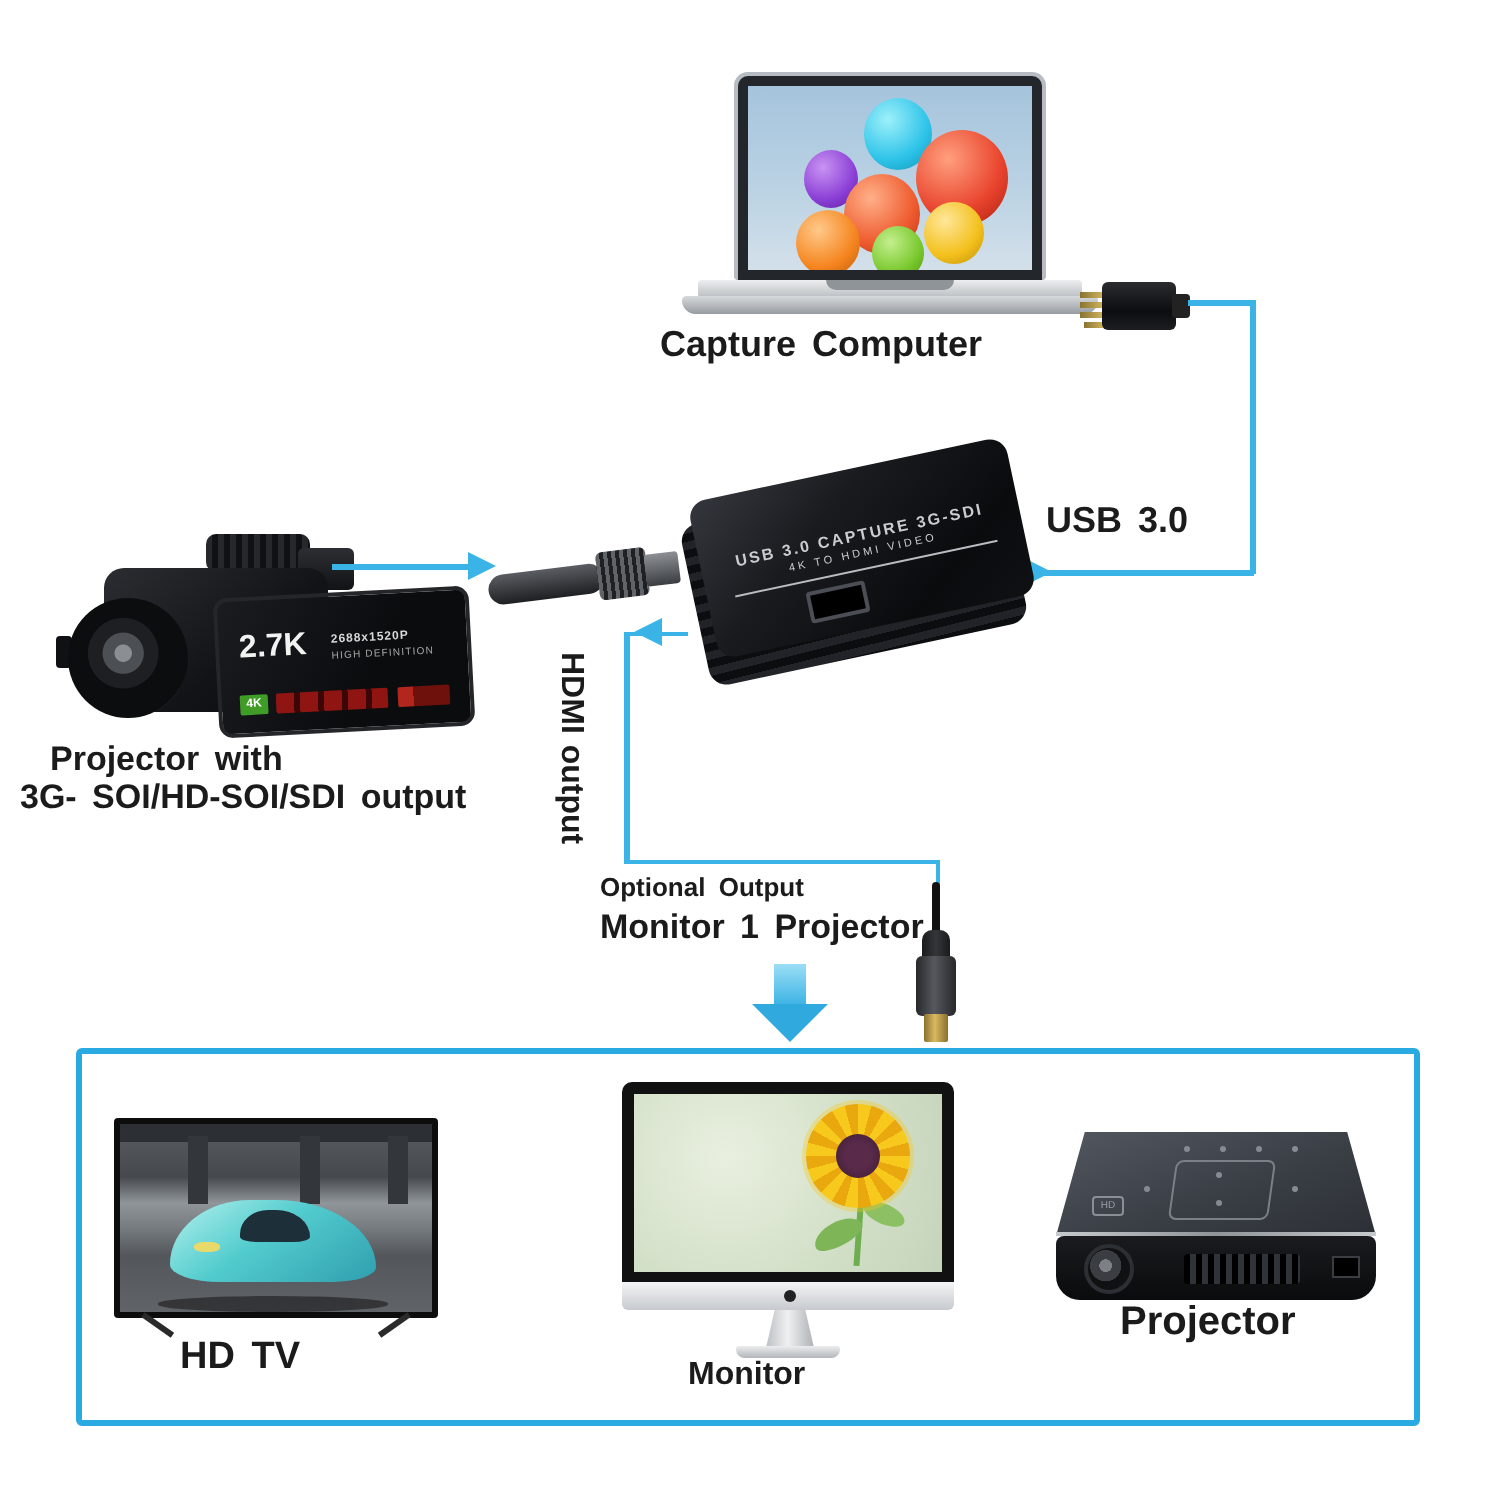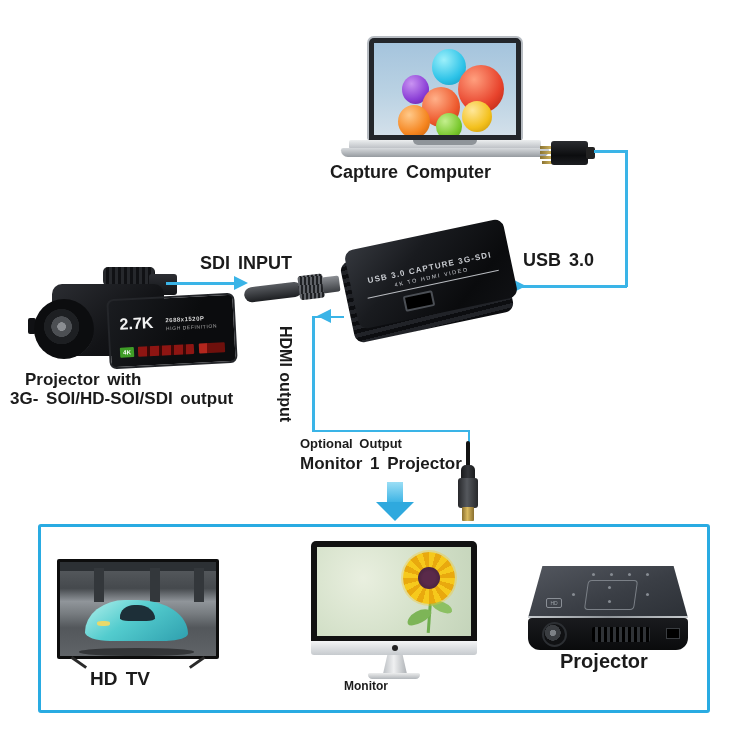--- a/index.html
+++ b/index.html
@@ -156,21 +156,20 @@
       <div class="cam-badge">4K</div>
       <div class="cam-redstrip"></div>
       <div class="cam-redmark"></div>
     </div>
     <div class="lbl" style="left:25px;top:370px;width:225px;font-size:17px;">Projector with</div>
     <div class="lbl" style="left:10px;top:389px;width:255px;font-size:17px;">3G- SOI/HD-SOI/SDI output</div>
   </div>
 
   <div class="cline" style="left:166px;top:282px;width:74px;height:2.5px;"></div>
   <div class="arrow-right" style="left:234px;top:276px;"></div>
-  <div class="lbl" style="left:200px;top:253px;width:110px;font-size:18px;">SDI INPUT</div>
   <div class="bnc">
     <div class="bnc-sleeve"></div>
     <div class="bnc-nut"></div>
     <div class="bnc-tip"></div>
   </div>
 
   <div>
     <div class="dev-side"></div>
     <div class="dev-top">
       <div class="dev-print">
@@ -229,21 +228,21 @@
         <div class="sun-leaf2"></div>
         <div class="sun-head">
           <div class="sun-core"></div>
         </div>
       </div>
     </div>
     <div class="mon-chin"></div>
     <div class="mon-logo"></div>
     <div class="mon-neck"></div>
     <div class="mon-base"></div>
-    <div class="lbl" style="left:344px;top:679px;width:106px;font-size:12px;font-weight:600;">Monitor</div>
+    <div class="lbl" style="left:344px;top:679px;width:106px;font-size:16px;font-weight:600;">Monitor</div>
   </div>
 
   <div class="prj">
     <div class="prj-top">
       <div class="prj-dot" style="left:64px;top:7px;"></div>
       <div class="prj-dot" style="left:82px;top:7px;"></div>
       <div class="prj-dot" style="left:100px;top:7px;"></div>
       <div class="prj-dot" style="left:118px;top:7px;"></div>
       <div class="prj-dot" style="left:80px;top:20px;"></div>
       <div class="prj-dot" style="left:80px;top:34px;"></div>

